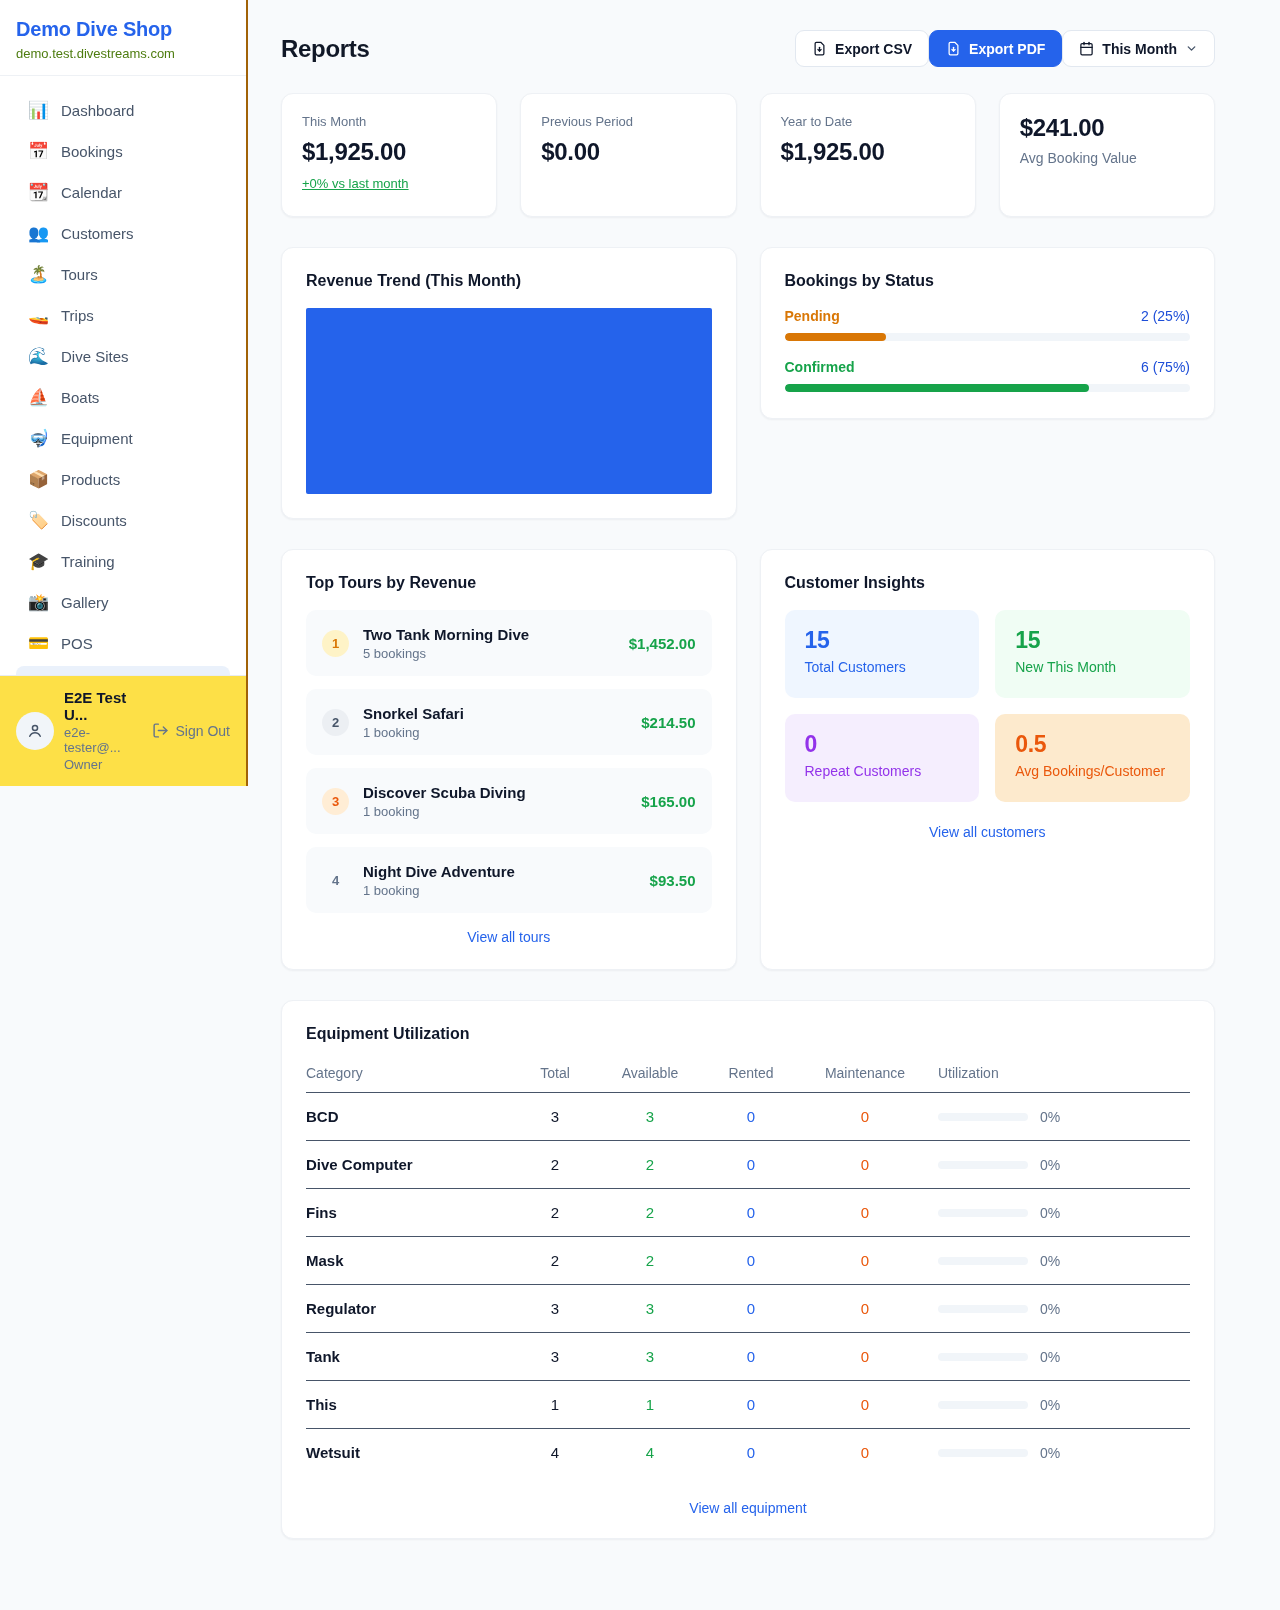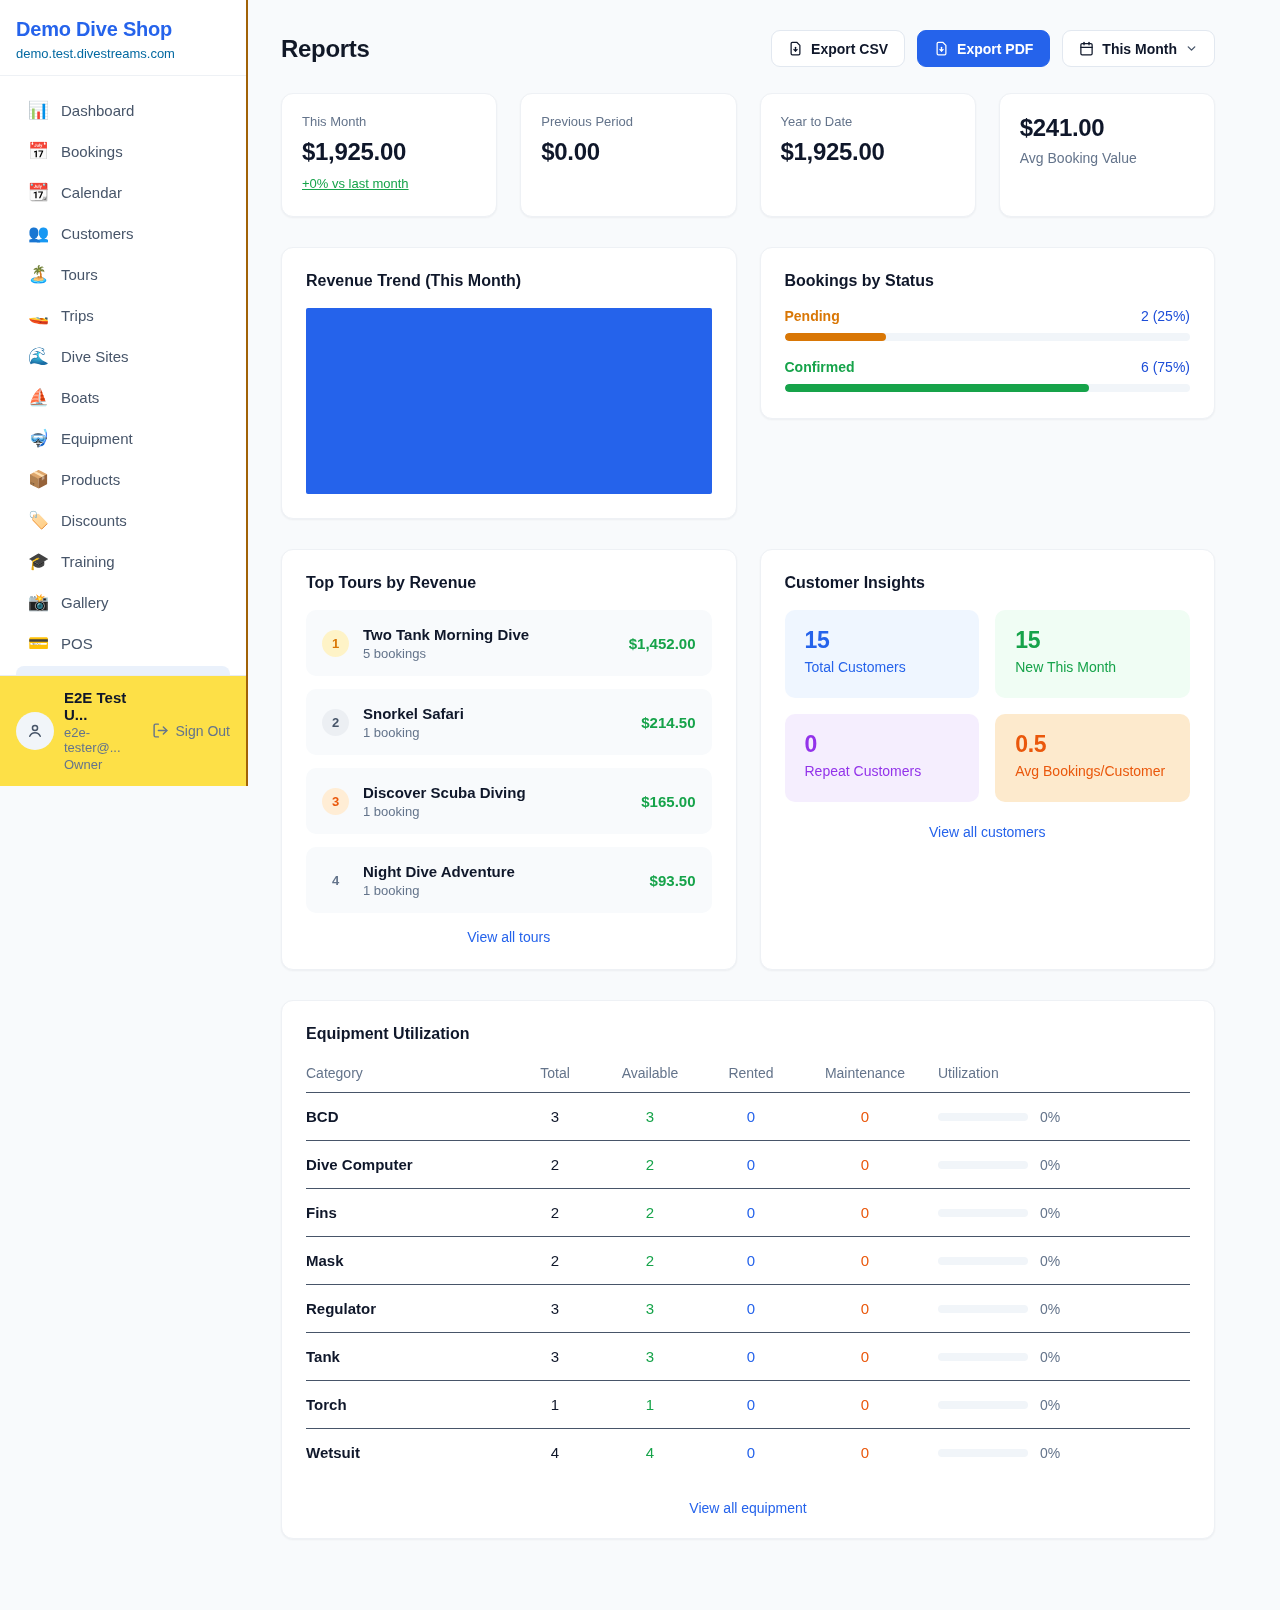--- a/index.html
+++ b/index.html
@@ -14,21 +14,21 @@
 
   
   .sidebar {
     background:#fff;
     border-right:2px solid #a16207;
     height:fit-content;
     padding-bottom:0;
   }
   .brand-block { padding:18px 16px 14px; border-bottom:1px solid #eef1f5; }
   .brand-name { color:#2563eb; font-size:20px; font-weight:bold; letter-spacing:-0.2px; }
-  .brand-domain { color:#0369a1; font-size:13px; margin-top:5px; }
+  .brand-domain { color:#4d7c0f; font-size:13px; margin-top:5px; }
   .nav { padding:14px 16px 0; }
   .nav-item {
     display:flex; align-items:center; gap:13px;
     padding:10px 12px; border-radius:8px;
     color:#475569; font-size:15px; cursor:pointer;
   }
   .nav-item .emoji { font-size:17px; width:20px; text-align:center; }
   .nav-active-sliver {
     height:9px; margin:2px 0 0; background:#eaf1fb;
     border-radius:8px 8px 0 0;
@@ -50,21 +50,21 @@
   .signout {
     display:flex; align-items:center; gap:7px;
     color:#64748b; font-size:14px; background:none; border:none;
     cursor:pointer; font-family:inherit; flex:0 0 auto;
   }
 
   
   .main { padding:30px 65px 40px 33px; }
   .page-header { display:flex; align-items:center; justify-content:space-between; margin-bottom:26px; }
   .page-title { font-size:24px; font-weight:bold; letter-spacing:-0.3px; color:#111827; }
-  .header-actions { display:flex; gap:12px; }
+  .header-actions { display:flex; }
   .btn {
     display:flex; align-items:center; gap:8px;
     height:37px; padding:0 16px; border-radius:9px;
     font-size:14px; font-weight:bold; font-family:inherit; cursor:pointer;
     background:#fff; border:1px solid #e2e8f0; color:#0f172a;
   }
   .btn-primary { background:#2563eb; border-color:#2563eb; color:#fff; }
   .btn svg { display:block; }
 
   .card {
@@ -485,21 +485,21 @@
             <td style="padding-left:10px;">
                 <div class="util-cell">
               <div class="util-track">
                     <div class="fill" style="width:0%;background:#2563eb"></div>
                   </div>
               <span class="util-text">0%</span>
             </div>
               </td>
           </tr>
           <tr>
-            <td class="cat-cell">Torch</td>
+            <td class="cat-cell">This</td>
             <td class="c num-total">1</td>
             <td class="c num-avail">1</td>
             <td class="c num-rent">0</td>
             <td class="c num-maint">0</td>
             <td style="padding-left:10px;">
                 <div class="util-cell">
               <div class="util-track">
                     <div class="fill" style="width:0%;background:#2563eb"></div>
                   </div>
               <span class="util-text">0%</span>

